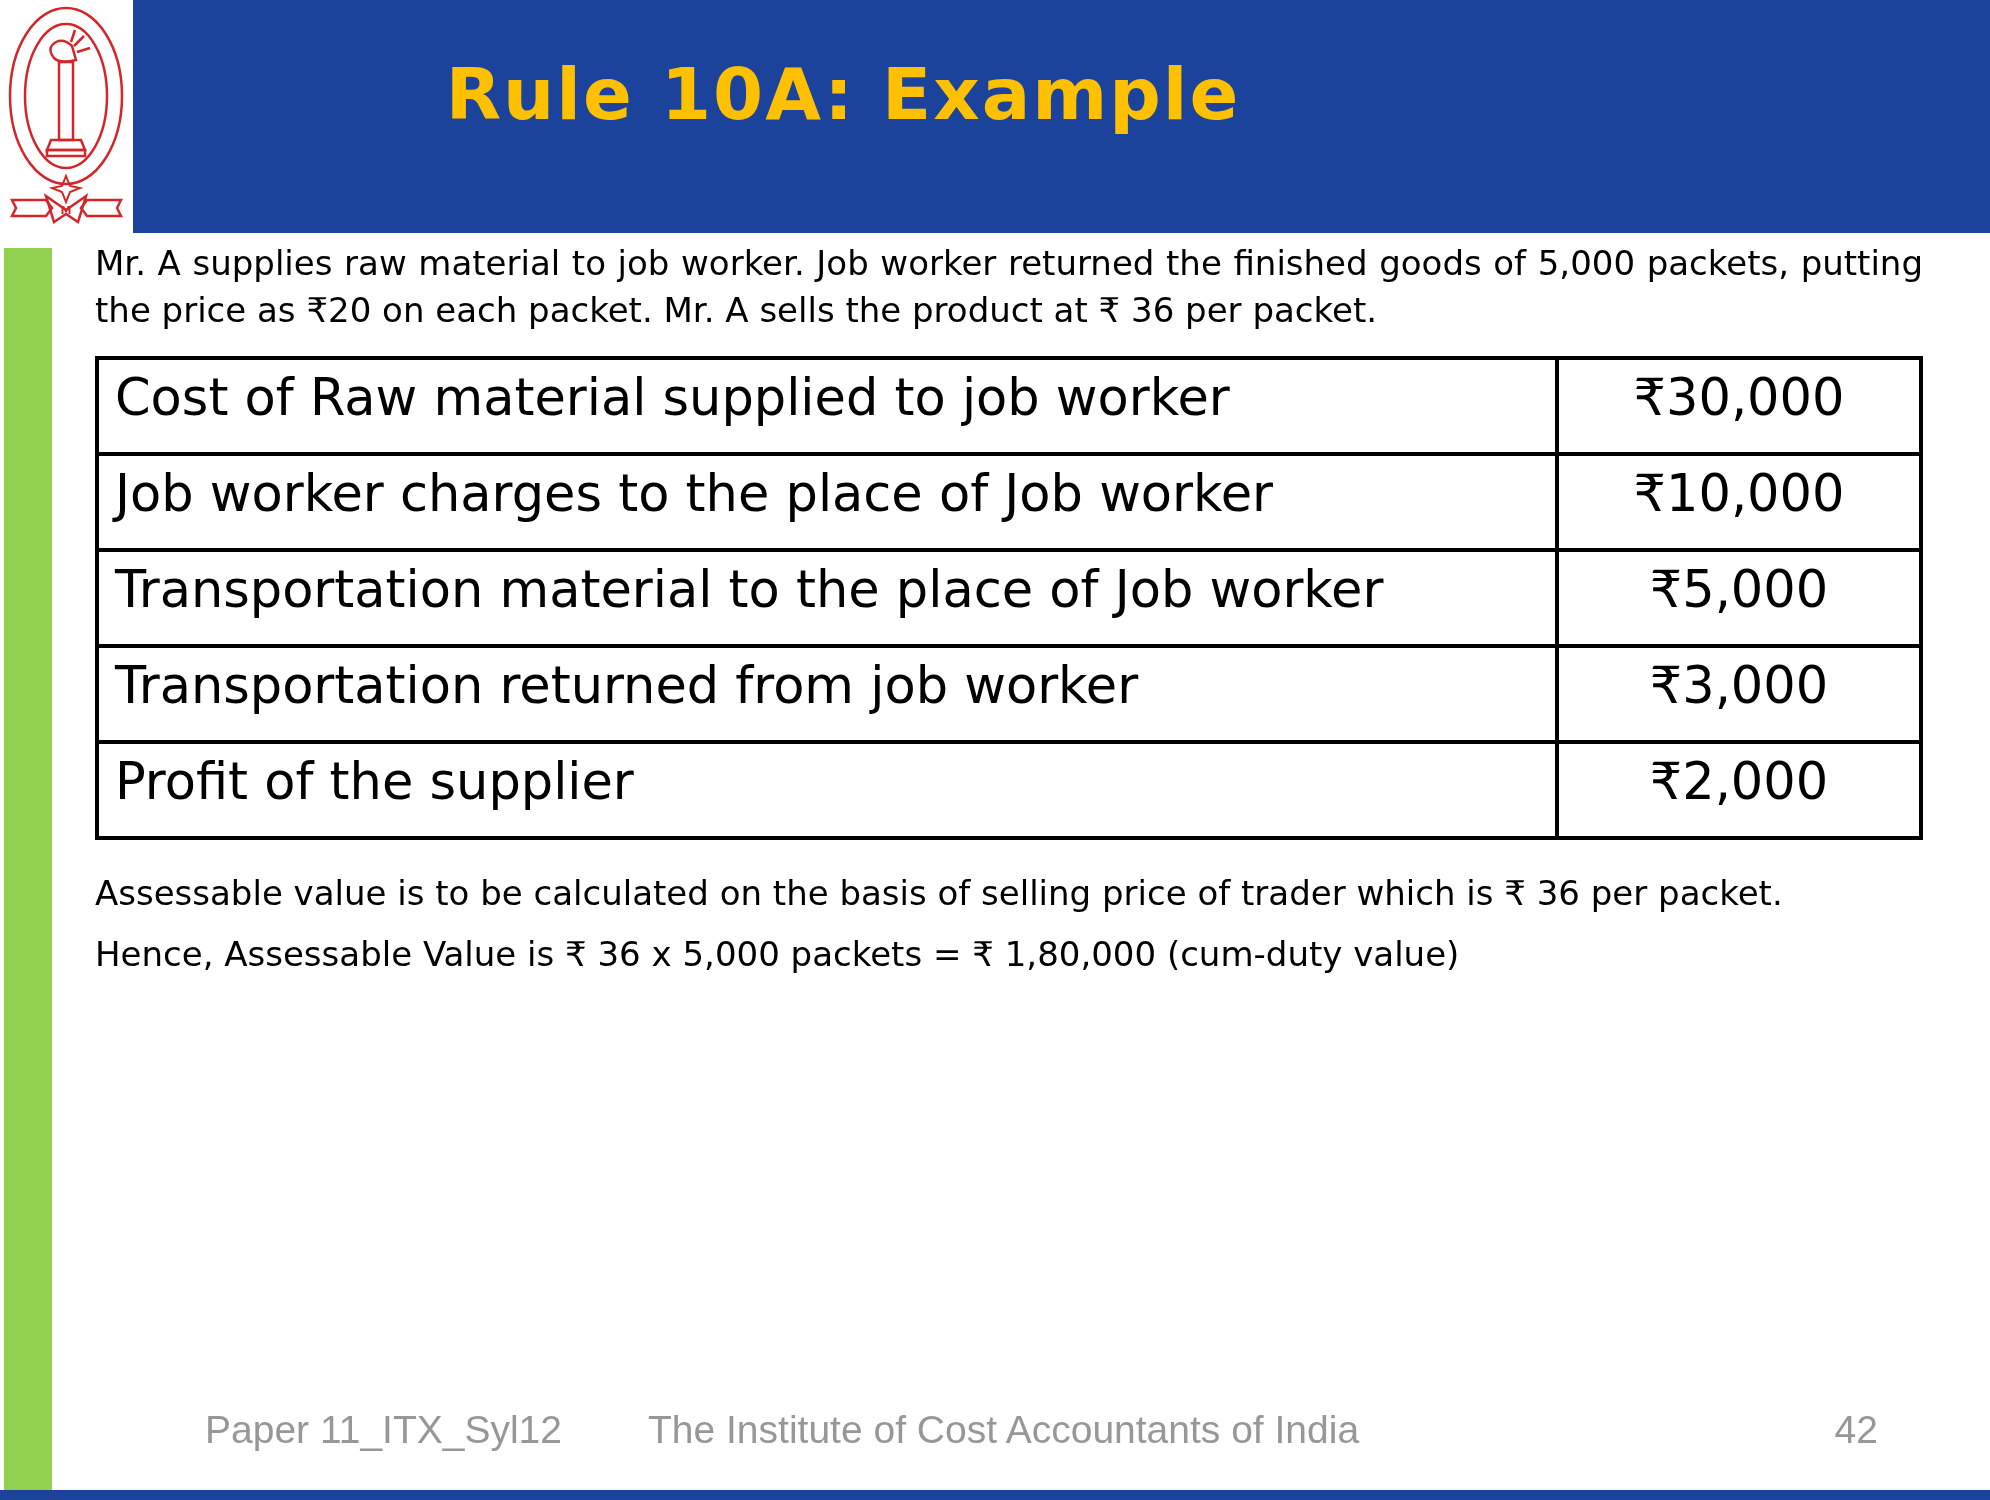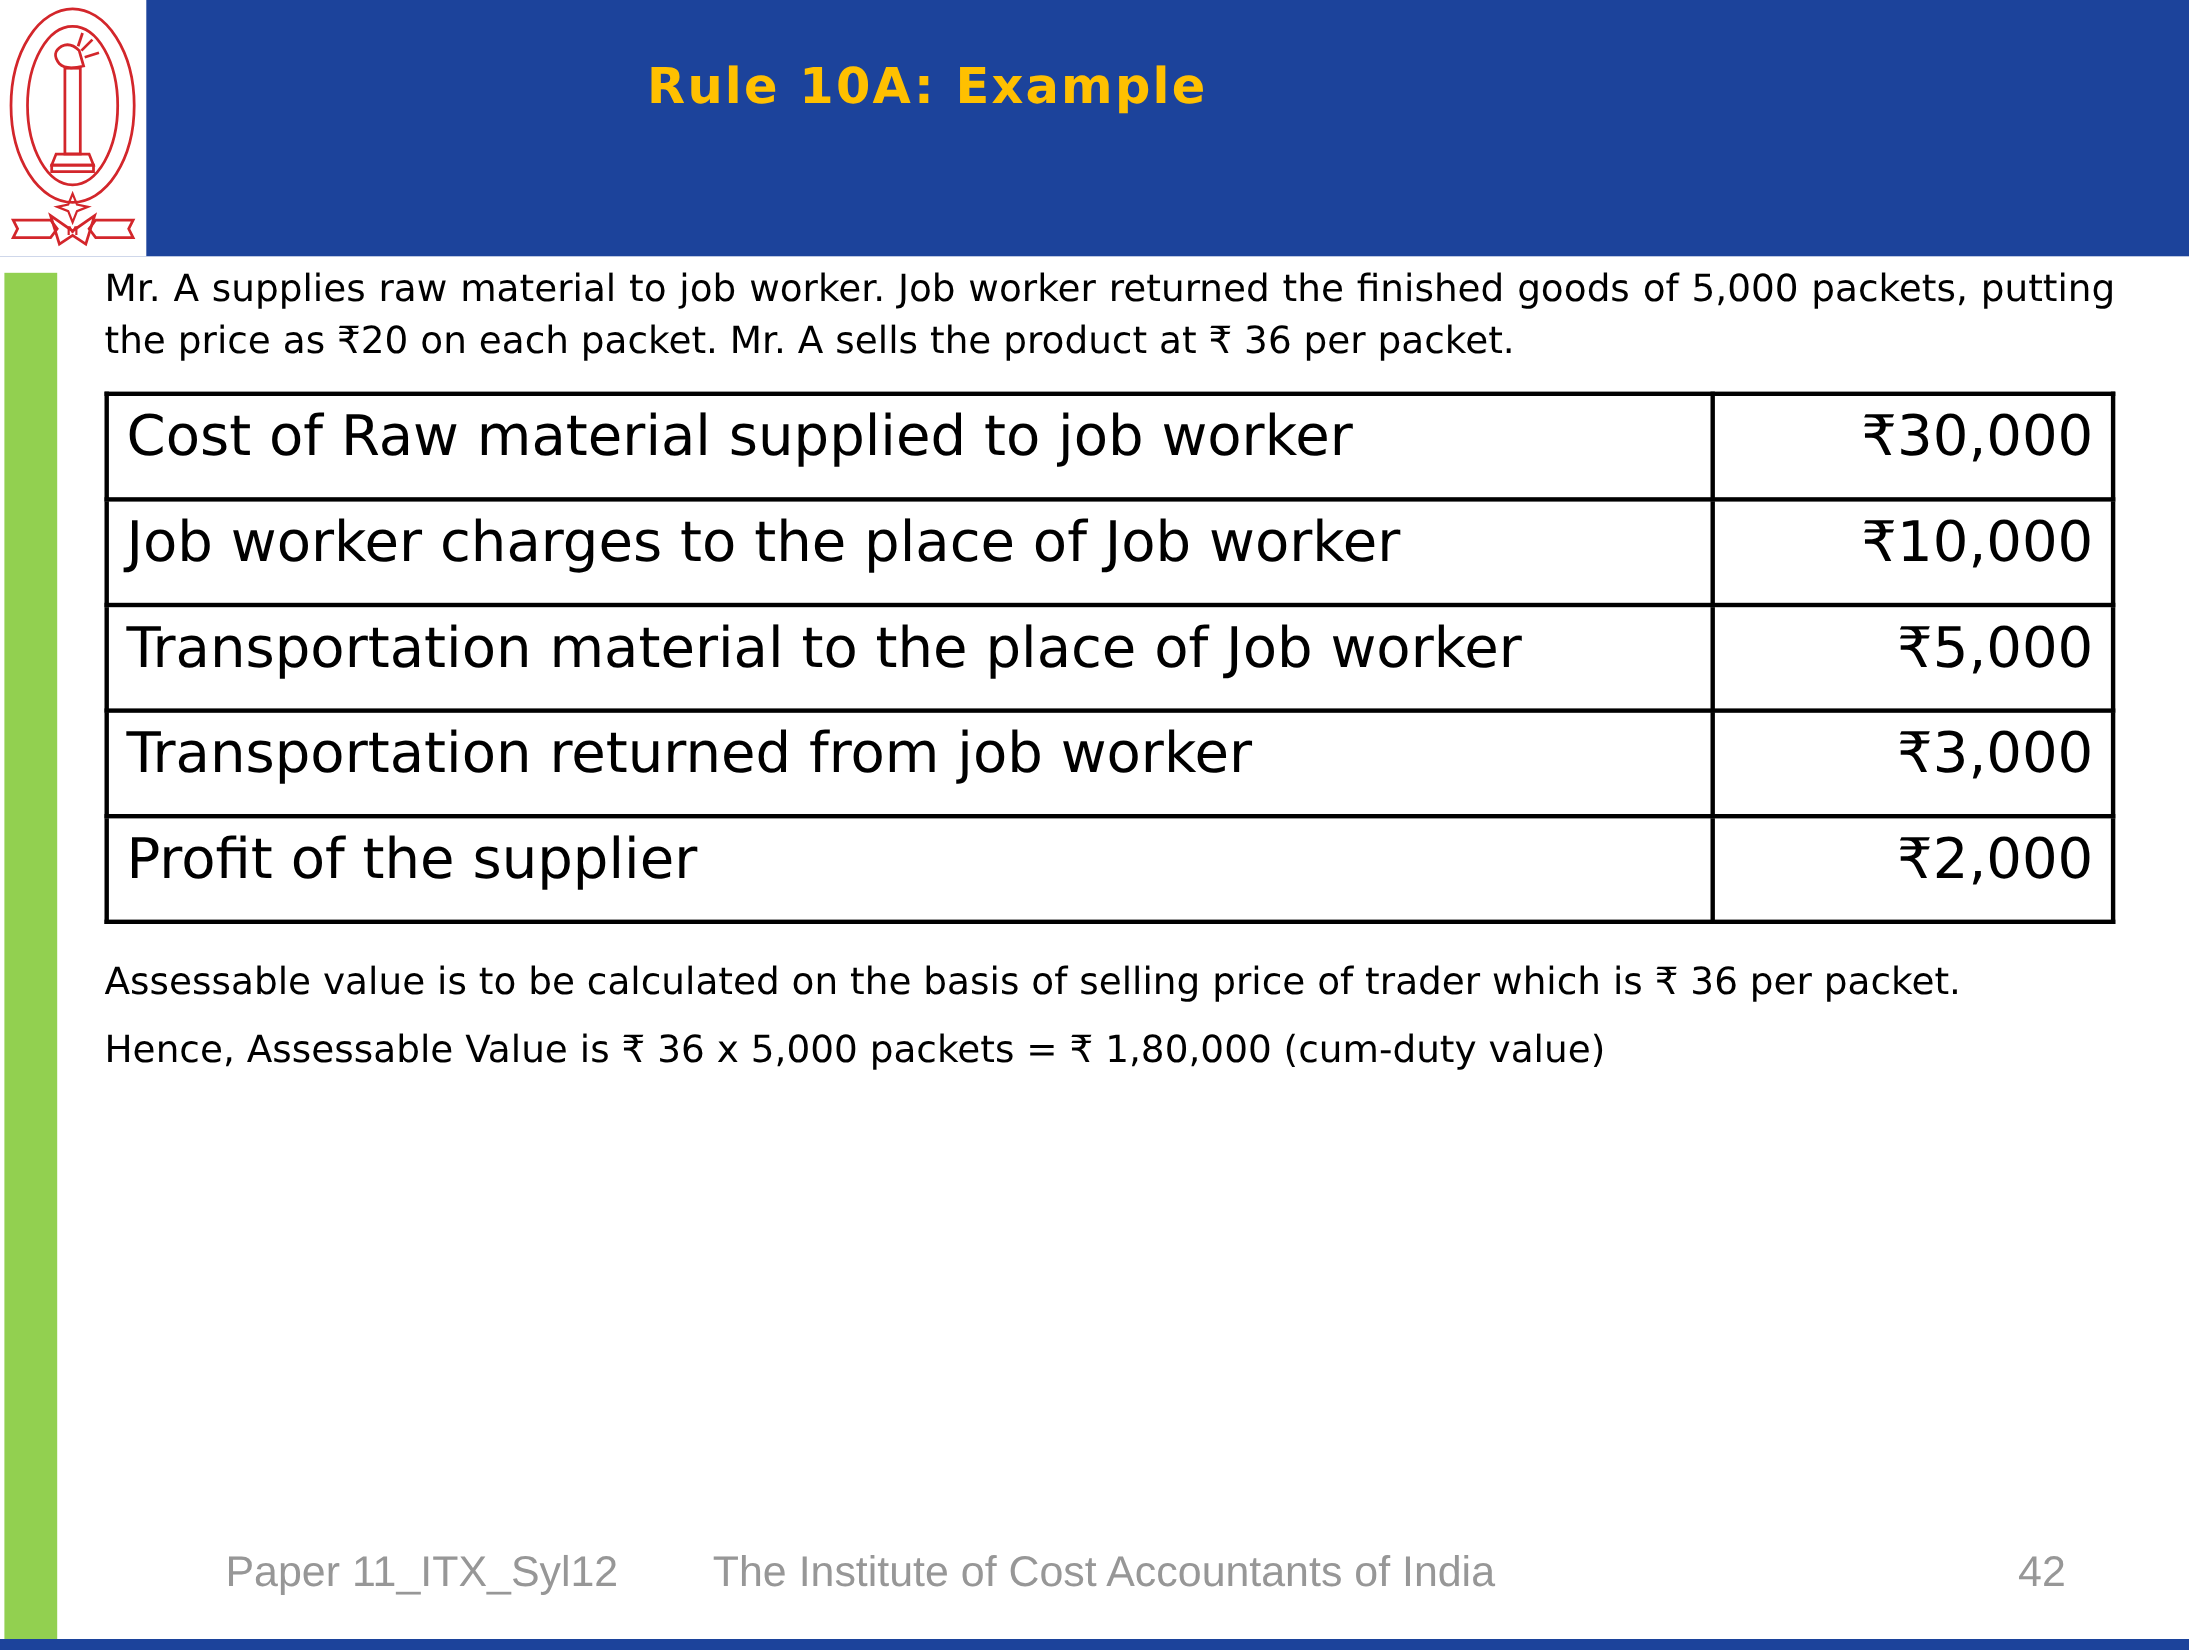--- a/index.html
+++ b/index.html
@@ -29,21 +29,21 @@
     align-items: flex-start;
     justify-content: center;
   }
   .logo-box svg { margin-top: 4px; }
   .title {
     position: absolute;
     top: 52px;
     left: 133px;
     width: 1420px;
     text-align: center;
-    font-size: 45px;
+    font-size: 72px;
     font-weight: bold;
     letter-spacing: 2px;
     color: #FFC000;
     font-family: "DejaVu Sans", sans-serif;
   }
 
   
   .accent-stripe {
     position: absolute;
     top: 248px;
@@ -88,21 +88,21 @@
     border: 4px solid #000000;
   }
   .cost-table td {
     border: 4px solid #000000;
     vertical-align: top;
     font-size: 51px;
     height: 96px;
     padding: 8px 16px 0 16px;
   }
   .cost-table td.label-cell { width: 1460px; text-align: left; }
-  .cost-table td.value-cell { text-align: right; }
+  .cost-table td.value-cell { text-align: center; }
 
   
   .footer {
     position: absolute;
     top: 1408px;
     left: 0;
     width: 1990px;
     height: 44px;
     color: #979797;
     font-size: 39px;

